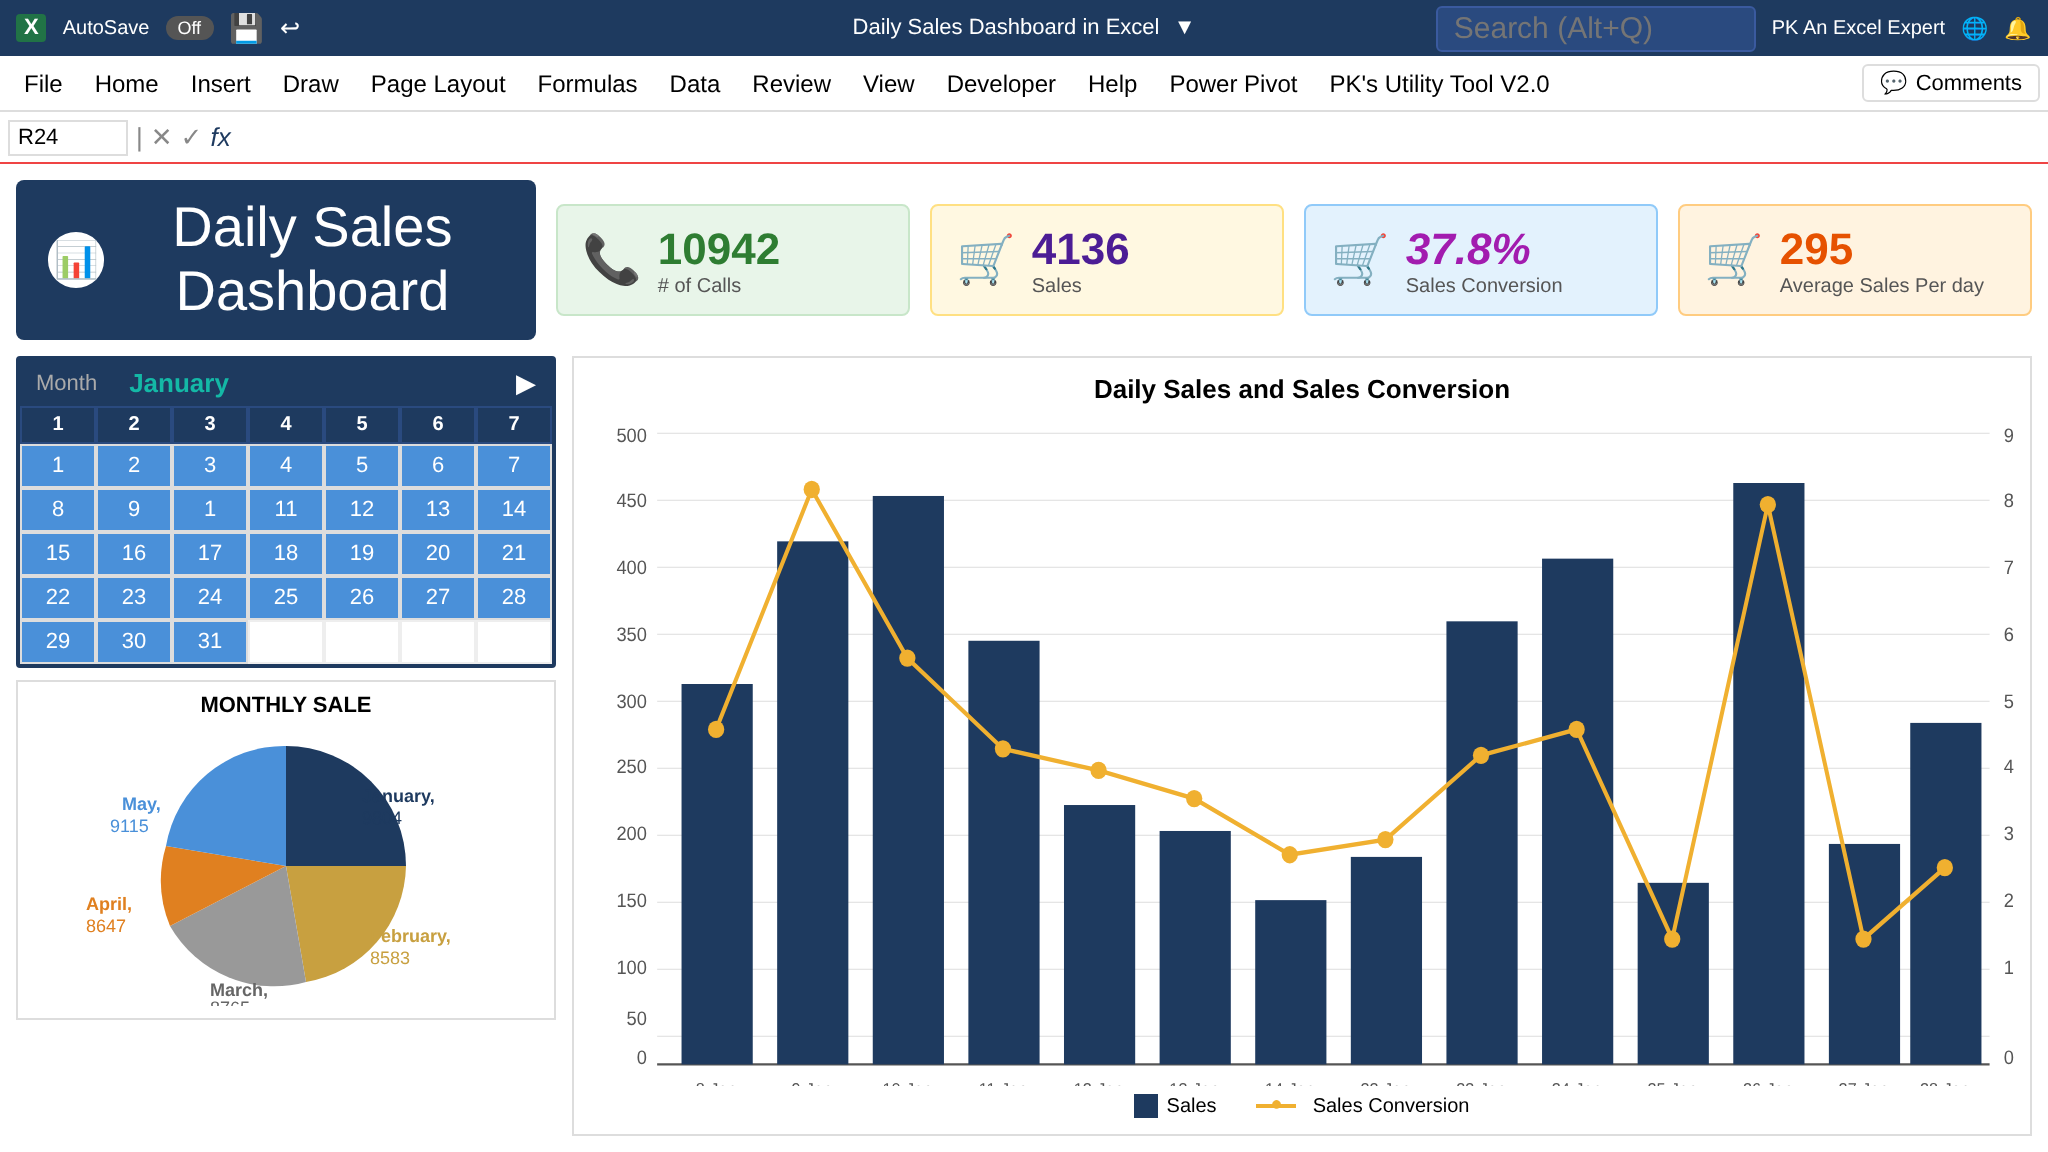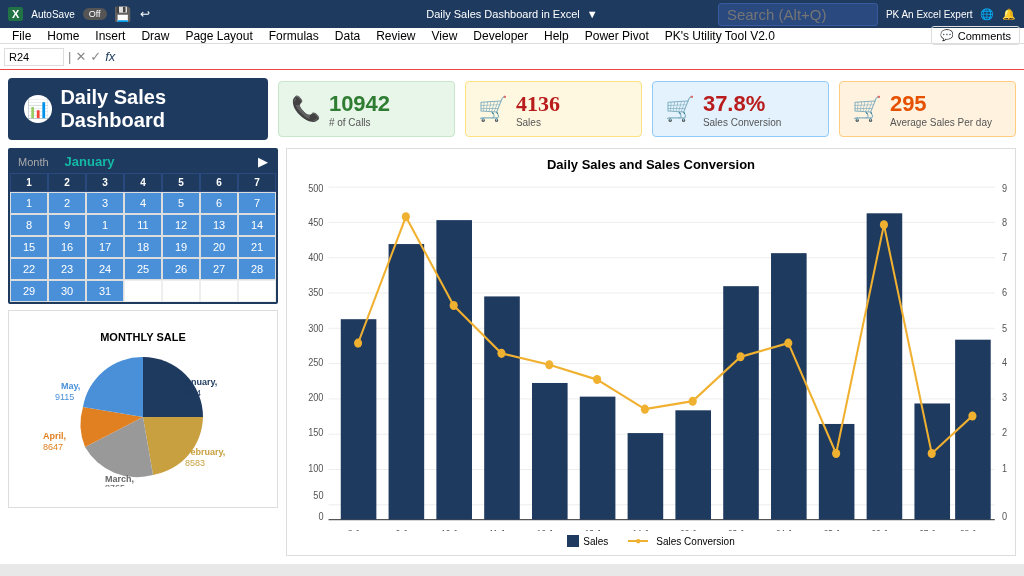--- a/index.html
+++ b/index.html
@@ -6,37 +6,37 @@
     body { font-family: 'Segoe UI', Arial, sans-serif; background: #e8e8e8; font-size: 12px; overflow: hidden; }
 
     
     .title-bar { background: #1e3a5f; color: white; height: 28px; display: flex; align-items: center; padding: 0 8px; font-size: 11px; }
     .title-bar-left { display: flex; align-items: center; gap: 8px; flex: 1; }
     .title-bar-center { flex: 1; text-align: center; }
     .title-bar-right { flex: 1; display: flex; justify-content: flex-end; align-items: center; gap: 8px; }
     .search-box { background: #2a4a7f; border: 1px solid #3a5a9f; border-radius: 3px; color: white; padding: 2px 8px; width: 160px; font-size: 15px; }
 
     
-    .menu-bar { background: white; height: 16px; display: flex; align-items: center; padding: 1px 4px; border-bottom: 1px solid #ddd; }
+    .menu-bar { background: white; height: 28px; display: flex; align-items: center; padding: 1px 4px; border-bottom: 1px solid #ddd; }
     .menu-item { padding: 4px 8px; cursor: pointer; font-size: 12px; border-radius: 2px; }
     .comments-btn { margin-left: auto; background: none; border: 1px solid #ddd; border-radius: 3px; padding: 2px 8px; cursor: pointer; font-size: 11px; display: flex; align-items: center; gap: 4px; }
 
     
     .formula-bar { background: white; height: 26px; display: flex; align-items: center; padding: 0 4px; border-bottom: 1px solid #ef4444; gap: 4px; }
     .cell-ref { border: 1px solid #ddd; width: 60px; padding: 2px 4px; font-size: 11px; }
     .formula-dividers { color: #888; font-size: 13px; display: flex; gap: 4px; align-items: center; }
     .formula-input { flex: 1; border: none; padding: 2px 4px; font-size: 11px; outline: none; }
 
     
     .main { background: white; padding: 8px; display: flex; flex-direction: column; gap: 8px; height: calc(576px - 82px); }
     
     
     .header-row { display: flex; align-items: center; gap: 10px; }
     .dashboard-title { background: #1e3a5f; color: white; padding: 8px 16px; border-radius: 4px; display: flex; align-items: center; gap: 8px; width: 260px; }
-    .dashboard-title-text { font-size: 20px; font-weight: bold; color: white; }
+    .dashboard-title-text { font-size: 28px; font-weight: normal; color: white; text-align: center; }
     
     .kpi-card { border-radius: 4px; padding: 8px 12px; display: flex; align-items: center; gap: 8px; flex: 1; min-height: 56px; }
     .kpi-calls { background: #e8f5e9; border: 1px solid #c8e6c9; }
     .kpi-sales { background: #fff8e1; border: 1px solid #ffe082; }
     .kpi-conversion { background: #e3f2fd; border: 1px solid #90caf9; }
     .kpi-avg { background: #fff3e0; border: 1px solid #ffcc80; }
     .kpi-value { font-size: 22px; font-weight: bold; }
     .kpi-calls .kpi-value { color: #2e7d32; }
     .kpi-sales .kpi-value { color: #f9a825; }
     .kpi-conversion .kpi-value { color: #1565c0; }
@@ -55,21 +55,21 @@
     .calendar-month-label { color: #aaa; font-size: 11px; }
     .calendar-month-value { color: #14b8a6; font-weight: bold; font-size: 13px; margin-left: 20px; }
     .calendar-arrow { margin-left: auto; cursor: pointer; font-size: 16px; }
     
     .calendar-grid { display: grid; grid-template-columns: repeat(7, 1fr); text-align: center; }
     .cal-day-header { background: #1e3a5f; color: white; padding: 3px 0; font-size: 10px; font-weight: bold; border: 1px solid #2a4a7f; }
     .cal-day { padding: 4px 2px; font-size: 11px; border: 1px solid #ddd; background: #4a90d9; color: white; cursor: pointer; }
     .cal-day.empty { background: white; border-color: #eee; cursor: default; }
     
     
-    .pie-section { border: 1px solid #ddd; padding: 20px; background: white; }
+    .pie-section { border: 1px solid #ddd; padding: 6px; background: white; }
     .pie-title { text-align: center; font-weight: bold; font-size: 11px; margin-bottom: 4px; }
     .pie-container { position: relative; width: 100%; height: 140px; display: flex; align-items: center; justify-content: center; }
     
     
     .chart-panel { flex: 1; border: 1px solid #ddd; padding: 8px; display: flex; flex-direction: column; }
     .chart-title { text-align: center; font-weight: bold; font-size: 13px; margin-bottom: 6px; }
     .chart-area { flex: 1; position: relative; }
     
     .legend { display: flex; justify-content: center; gap: 20px; margin-top: 4px; font-size: 10px; }
     .legend-item { display: flex; align-items: center; gap: 4px; }
@@ -142,29 +142,29 @@
       <span style="font-size:24px;color:#2e7d32;">📞</span>
       <div>
         <div class="kpi-value" style="color:#2e7d32;">10942</div>
         <div class="kpi-label"># of Calls</div>
       </div>
     </div>
 
     <div class="kpi-card kpi-sales">
       <span style="font-size:24px;color:#f9a825;">🛒</span>
       <div>
-        <div class="kpi-value" style="color:#b91c1c;font-family:Liberation Serif, serif;">4136</div>
+        <div class="kpi-value" style="color:#4c1d95;">4136</div>
         <div class="kpi-label">Sales</div>
       </div>
     </div>
 
     <div class="kpi-card kpi-conversion">
       <span style="font-size:24px;color:#1565c0;">🛒</span>
       <div>
-        <div class="kpi-value" style="color:#b91c1c;">37.8%</div>
+        <div class="kpi-value" style="color:#a21caf;font-style:italic;">37.8%</div>
         <div class="kpi-label">Sales Conversion</div>
       </div>
     </div>
 
     <div class="kpi-card kpi-avg">
       <span style="font-size:24px;color:#e65100;">🛒</span>
       <div>
         <div class="kpi-value" style="color:#e65100;">295</div>
         <div class="kpi-label">Average Sales Per day</div>
       </div>

